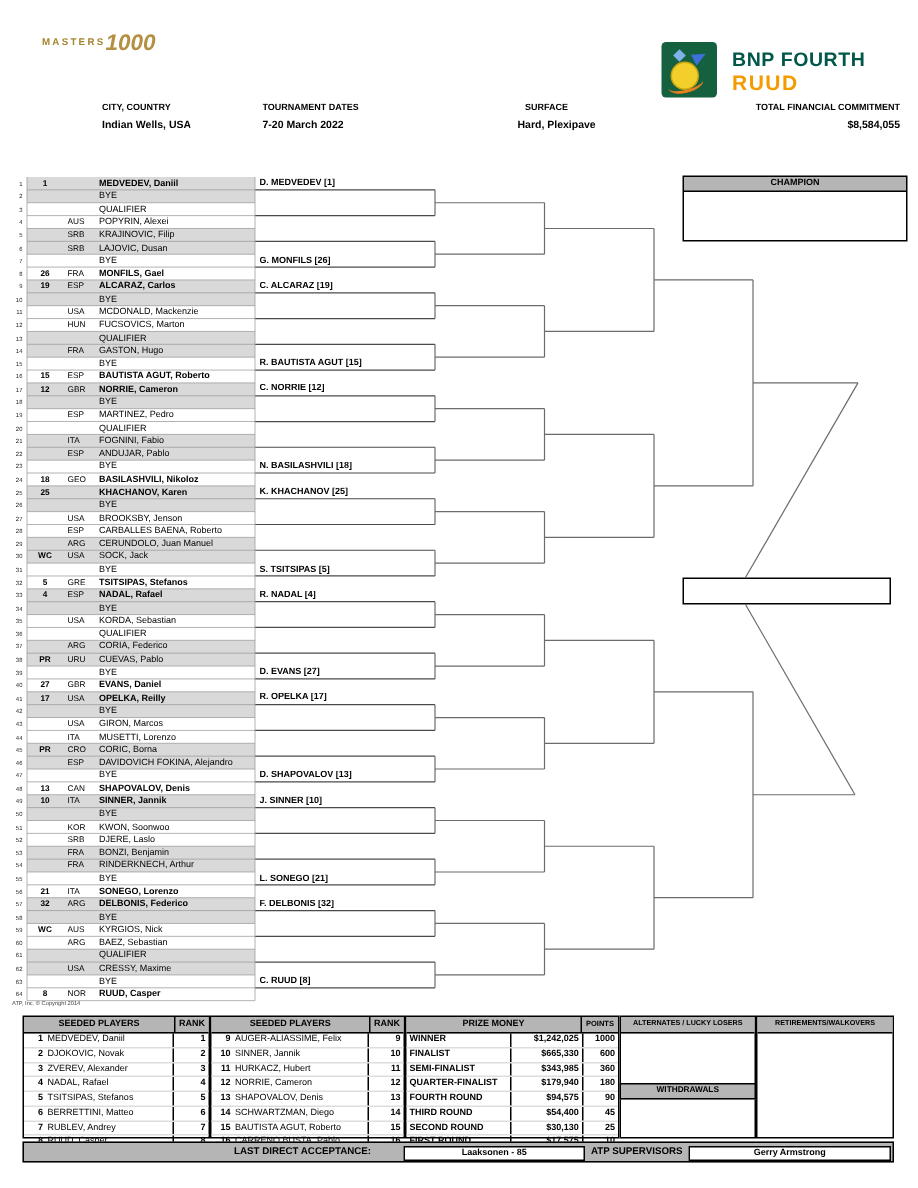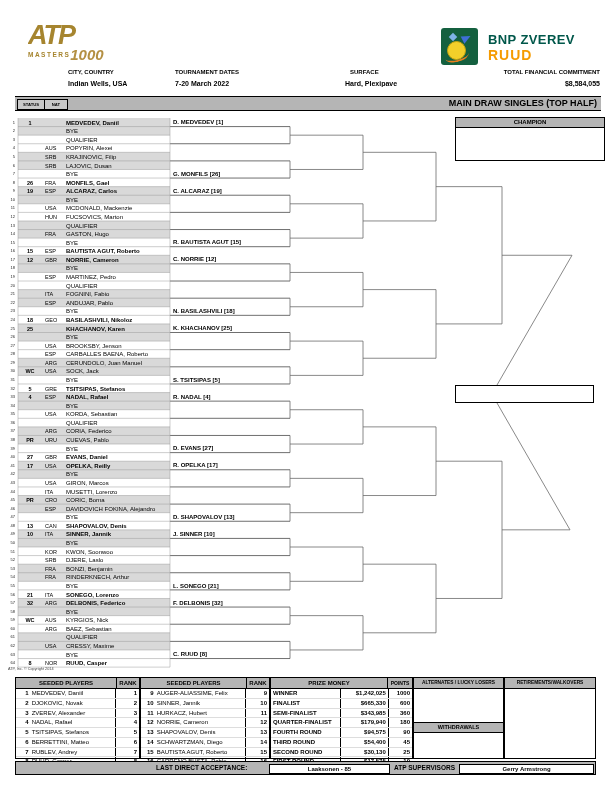--- a/index.html
+++ b/index.html
@@ -28,51 +28,45 @@
   #strip .s-box{position:absolute;top:1.5px;height:8px;background:#fff;border:0.8px solid #000;
                 text-align:center;font-size:6px;font-weight:bold;line-height:8px;}
   .atp-gold{color:#a6852f;}
 </style>
 </head>
 <body>
 
 <div id="page">
 
   <div class="txt" style="left:28px;top:22px;">
-    <div class="atp-gold" style="font-size:27px;font-weight:900;font-style:italic;letter-spacing:-2px;line-height:26px;">ATP</div>
     <div style="margin-top:-2px;">
       <span class="atp-gold" style="font-size:6.5px;font-weight:bold;letter-spacing:1.5px;vertical-align:3px;">MASTERS</span><span style="font-size:15px;font-weight:900;font-style:italic;color:#b49043;">1000</span>
     </div>
   </div>
 
   <div class="abs" style="left:441px;top:28px;z-index:2;">
     <div class="abs" style="left:0;top:0;width:37px;height:37px;background:#14603f;border-radius:3px;">
       <div class="abs" style="left:6px;top:13px;width:17px;height:17px;border-radius:50%;background:#f2cf2a;border:1px solid #c9a50f;"></div>
       <div class="abs" style="left:4px;top:22px;width:24px;height:10px;border-bottom:2.5px solid #e87f1e;border-radius:50%;transform:rotate(-14deg);"></div>
       <div class="abs" style="left:21px;top:6px;width:0;height:0;border-left:9px solid #3f6fd8;border-top:4px solid transparent;border-bottom:4px solid transparent;transform:rotate(-28deg);"></div>
       <div class="abs" style="left:9px;top:6px;width:6px;height:6px;background:#7fb3e8;transform:rotate(45deg);"></div>
     </div>
-    <div class="abs txt" style="left:47px;top:4px;font-size:13px;font-weight:800;color:#00574a;letter-spacing:0.4px;">BNP ZVEREV</div>
+    <div class="abs txt" style="left:47px;top:4px;font-size:13px;font-weight:800;color:#00574a;letter-spacing:0.4px;">BNP FOURTH</div>
     <div class="abs txt" style="left:47px;top:19px;font-size:14px;font-weight:800;color:#f59b00;letter-spacing:1px;">RUUD</div>
   </div>
 
   <div class="txt lbl" style="left:68px;top:69px;">CITY, COUNTRY</div>
   <div class="txt val" style="left:68px;top:80px;">Indian Wells, USA</div>
   <div class="txt lbl" style="left:175px;top:69px;">TOURNAMENT DATES</div>
   <div class="txt val" style="left:175px;top:80px;">7-20 March 2022</div>
   <div class="txt lbl" style="left:350px;top:69px;">SURFACE</div>
   <div class="txt val" style="left:345px;top:80px;">Hard, Plexipave</div>
   <div class="txt lbl" style="left:430px;top:69px;width:170px;text-align:right;">TOTAL FINANCIAL COMMITMENT</div>
   <div class="txt val" style="left:430px;top:80px;width:170px;text-align:right;">$8,584,055</div>
 
-  <div id="titlebar" class="abs">
-    <div class="cell" style="left:2px;width:26px;">STATUS</div>
-    <div class="cell" style="left:29px;width:22px;">NAT</div>
-    <div id="main-title">MAIN DRAW SINGLES (TOP HALF)</div>
-  </div>
 
   <div id="champion-box" class="abs">
     <div class="hd">CHAMPION</div>
   </div>
 
   <div id="final-box" class="abs"></div>
 
   <svg id="bracket-svg" width="612" height="792">
       <rect x="18" y="118" width="152" height="17.16" fill="#d9d9d9"></rect>
       <rect x="18" y="152.32" width="152" height="17.16" fill="#d9d9d9"></rect>

